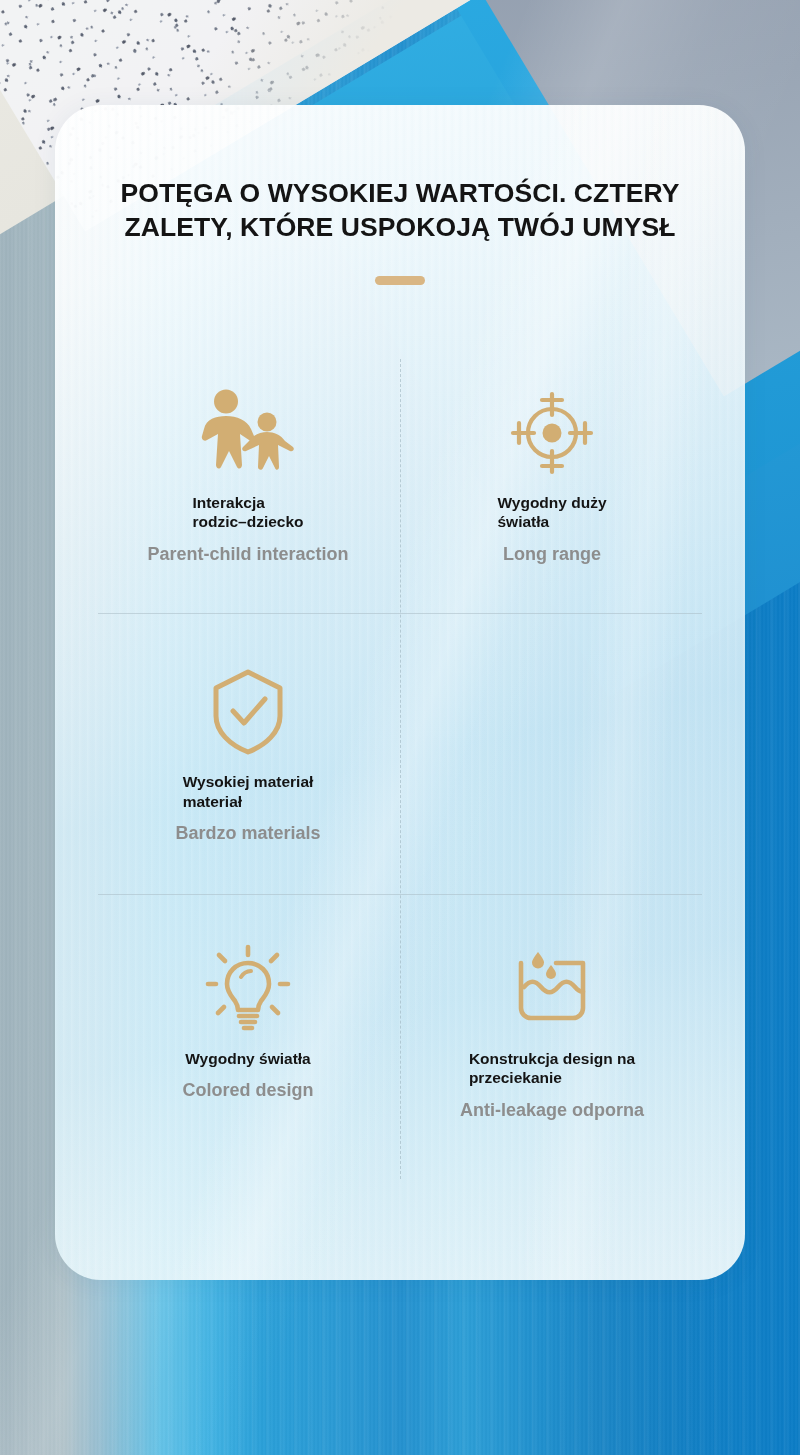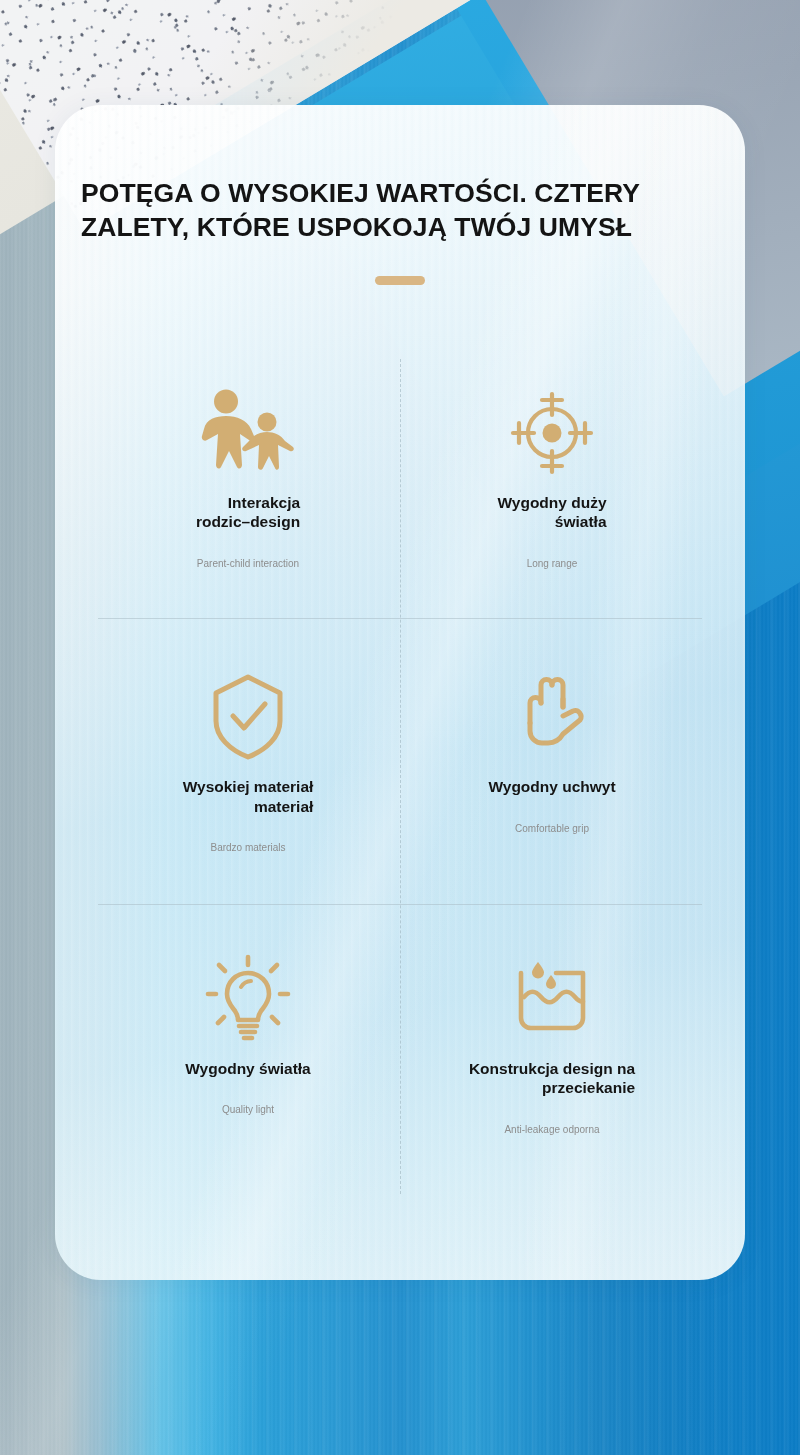--- a/index.html
+++ b/index.html
@@ -159,20 +159,21 @@
                       rgba(255,255,255,0) 84%);
     pointer-events:none;
   }
 
   #card .inner { position:relative; z-index:3; }
 
   
   .headline {
     margin:0 26px;
     padding-top:71px;
+    text-align:center;
     font-size:26.5px;
     font-weight:700;
     line-height:1.30;
     letter-spacing:0.1px;
     color:#141414;
   }
   .accent-bar {
     width:50px; height:9px;
     border-radius:6px;
     margin:31px auto 0;
@@ -196,37 +197,37 @@
     height:1px;
     background:#a9bcc5;
     opacity:.55;
     margin:0 2px;
   }
   .cell {
     width:50%;
     display:flex;
     flex-direction:column;
     align-items:center;
-    text-align:right;
+    text-align:left;
   }
   .icon-wrap {
     height:120px;
     display:flex; align-items:center; justify-content:center;
   }
   .f-title {
     font-size:15.5px;
     font-weight:700;
     color:#141414;
     line-height:1.26;
     max-width:240px;
   }
   .f-sub {
-    margin-top:26px;
-    font-size:10px;
-    font-weight:400;
+    margin-top:11px;
+    font-size:18px;
+    font-weight:700;
     color:#8d8d8d;
     line-height:1.25;
   }
 
   
   .row-1 .cell { padding:33px 0 48px; }
   .row-2 .cell { padding:38px 0 49px; }
   .row-3 .cell { padding:34px 0 40px; }
 
   .row-1 .cell-b .icon-wrap,
@@ -271,21 +272,21 @@
                        L46 76 C46 79 43 81 41 78 L33 62 L25 78 C23 81 20 79 20 76 L22 45 L11 51
                        C8 53 5 50 6 47 Z"></path>
               <circle cx="71" cy="33" r="9.5"></circle>
               <path d="M53 52 C57 46 64 43 71 43 C78 43 85 46 89 52 L97 58 C99 60 97 63 94 62
                        L82 56 L83 78 C83 81 80 82 79 79 L73 67 L67 79 C66 82 62 81 62 78
                        L63 56 L50 62 C47 63 45 60 47 58 Z"></path>
             </svg>
           </div>
           <div class="f-title">
             <span>Interakcja</span><br>
-            <span>rodzic–design</span>
+            <span>rodzic–dziecko</span>
           </div>
           <div class="f-sub">Parent-child interaction</div>
         </div>
 
         <div class="cell cell-b">
           <div class="icon-wrap">
             <svg width="86" height="86" viewBox="0 0 86 86" fill="none" stroke="#d2ae73" stroke-width="4.2" stroke-linecap="round">
               <circle cx="43" cy="43" r="24"></circle>
               <circle cx="43" cy="43" r="9.5" fill="#d2ae73" stroke="none"></circle>
               <line x1="43" y1="4" x2="43" y2="25"></line>
@@ -317,36 +318,20 @@
               <path d="M25 45 L36 57 L57 33"></path>
             </svg>
           </div>
           <div class="f-title">
             <span>Wysokiej materiał</span><br>
             <span>materiał</span>
           </div>
           <div class="f-sub">Bardzo materials</div>
         </div>
 
-        <div class="cell cell-b">
-          <div class="icon-wrap">
-            <svg width="78" height="92" viewBox="0 0 78 92" fill="none" stroke="#d2ae73" stroke-width="5" stroke-linecap="round" stroke-linejoin="round">
-              <path d="M17 52 V32 a5.5 5.5 0 0 1 11 0"></path>
-              <path d="M28 32 V14 a5.5 5.5 0 0 1 11 0"></path>
-              <path d="M39 14 a5.5 5.5 0 0 1 11 0 V36"></path>
-              <path d="M50 36 V28"></path>
-              <path d="M50 45 l10 -5 a6 6 0 0 1 7 9 L50 63 a18 18 0 0 1 -15 9 h-6
-                       A12 12 0 0 1 17 60 V52"></path>
-            </svg>
-          </div>
-          <div class="f-title">
-            <span>Wygodny uchwyt</span>
-          </div>
-          <div class="f-sub">Comfortable grip</div>
-        </div>
       </div>
 
       <div class="hdiv"></div>
 
       <div class="row row-3">
 
         <div class="cell cell-a">
           <div class="icon-wrap">
             <svg width="90" height="92" viewBox="0 0 90 92" fill="none" stroke="#d2ae73" stroke-width="4.6" stroke-linecap="round" stroke-linejoin="round">
               <path d="M45 20 C33 20 24 29 24 41 C24 49 29 54 32 58 C34 61 35 64 35 67 h20
@@ -360,21 +345,21 @@
               <line x1="77" y1="41" x2="85" y2="41"></line>
               <line x1="22" y1="18" x2="16" y2="12"></line>
               <line x1="68" y1="18" x2="74" y2="12"></line>
               <line x1="21" y1="64" x2="15" y2="70"></line>
               <line x1="69" y1="64" x2="75" y2="70"></line>
             </svg>
           </div>
           <div class="f-title">
             <span>Wygodny światła</span>
           </div>
-          <div class="f-sub">Quality light</div>
+          <div class="f-sub">Colored design</div>
         </div>
 
         <div class="cell cell-b">
           <div class="icon-wrap">
             <svg width="88" height="86" viewBox="0 0 88 86" fill="none" stroke="#d2ae73" stroke-width="4.6" stroke-linecap="round" stroke-linejoin="round">
               <path d="M13 17 V62 a10 10 0 0 0 10 10 h42 a10 10 0 0 0 10 -10 V17 H48"></path>
               <path d="M16 41 c6 -7 11 -7 17 0 6 7 11 7 17 0 6 -7 11 -7 17 0 3 3.5 5.5 5 8 4.5"></path>
               <path d="M30 6 c0 0 -6 7 -6 10.5 a6 6 0 0 0 12 0 C36 13 30 6 30 6 Z" fill="#d2ae73" stroke="none"></path>
               <path d="M43 19 c0 0 -5 6 -5 9 a5 5 0 0 0 10 0 C48 25 43 19 43 19 Z" fill="#d2ae73" stroke="none"></path>
             </svg>

